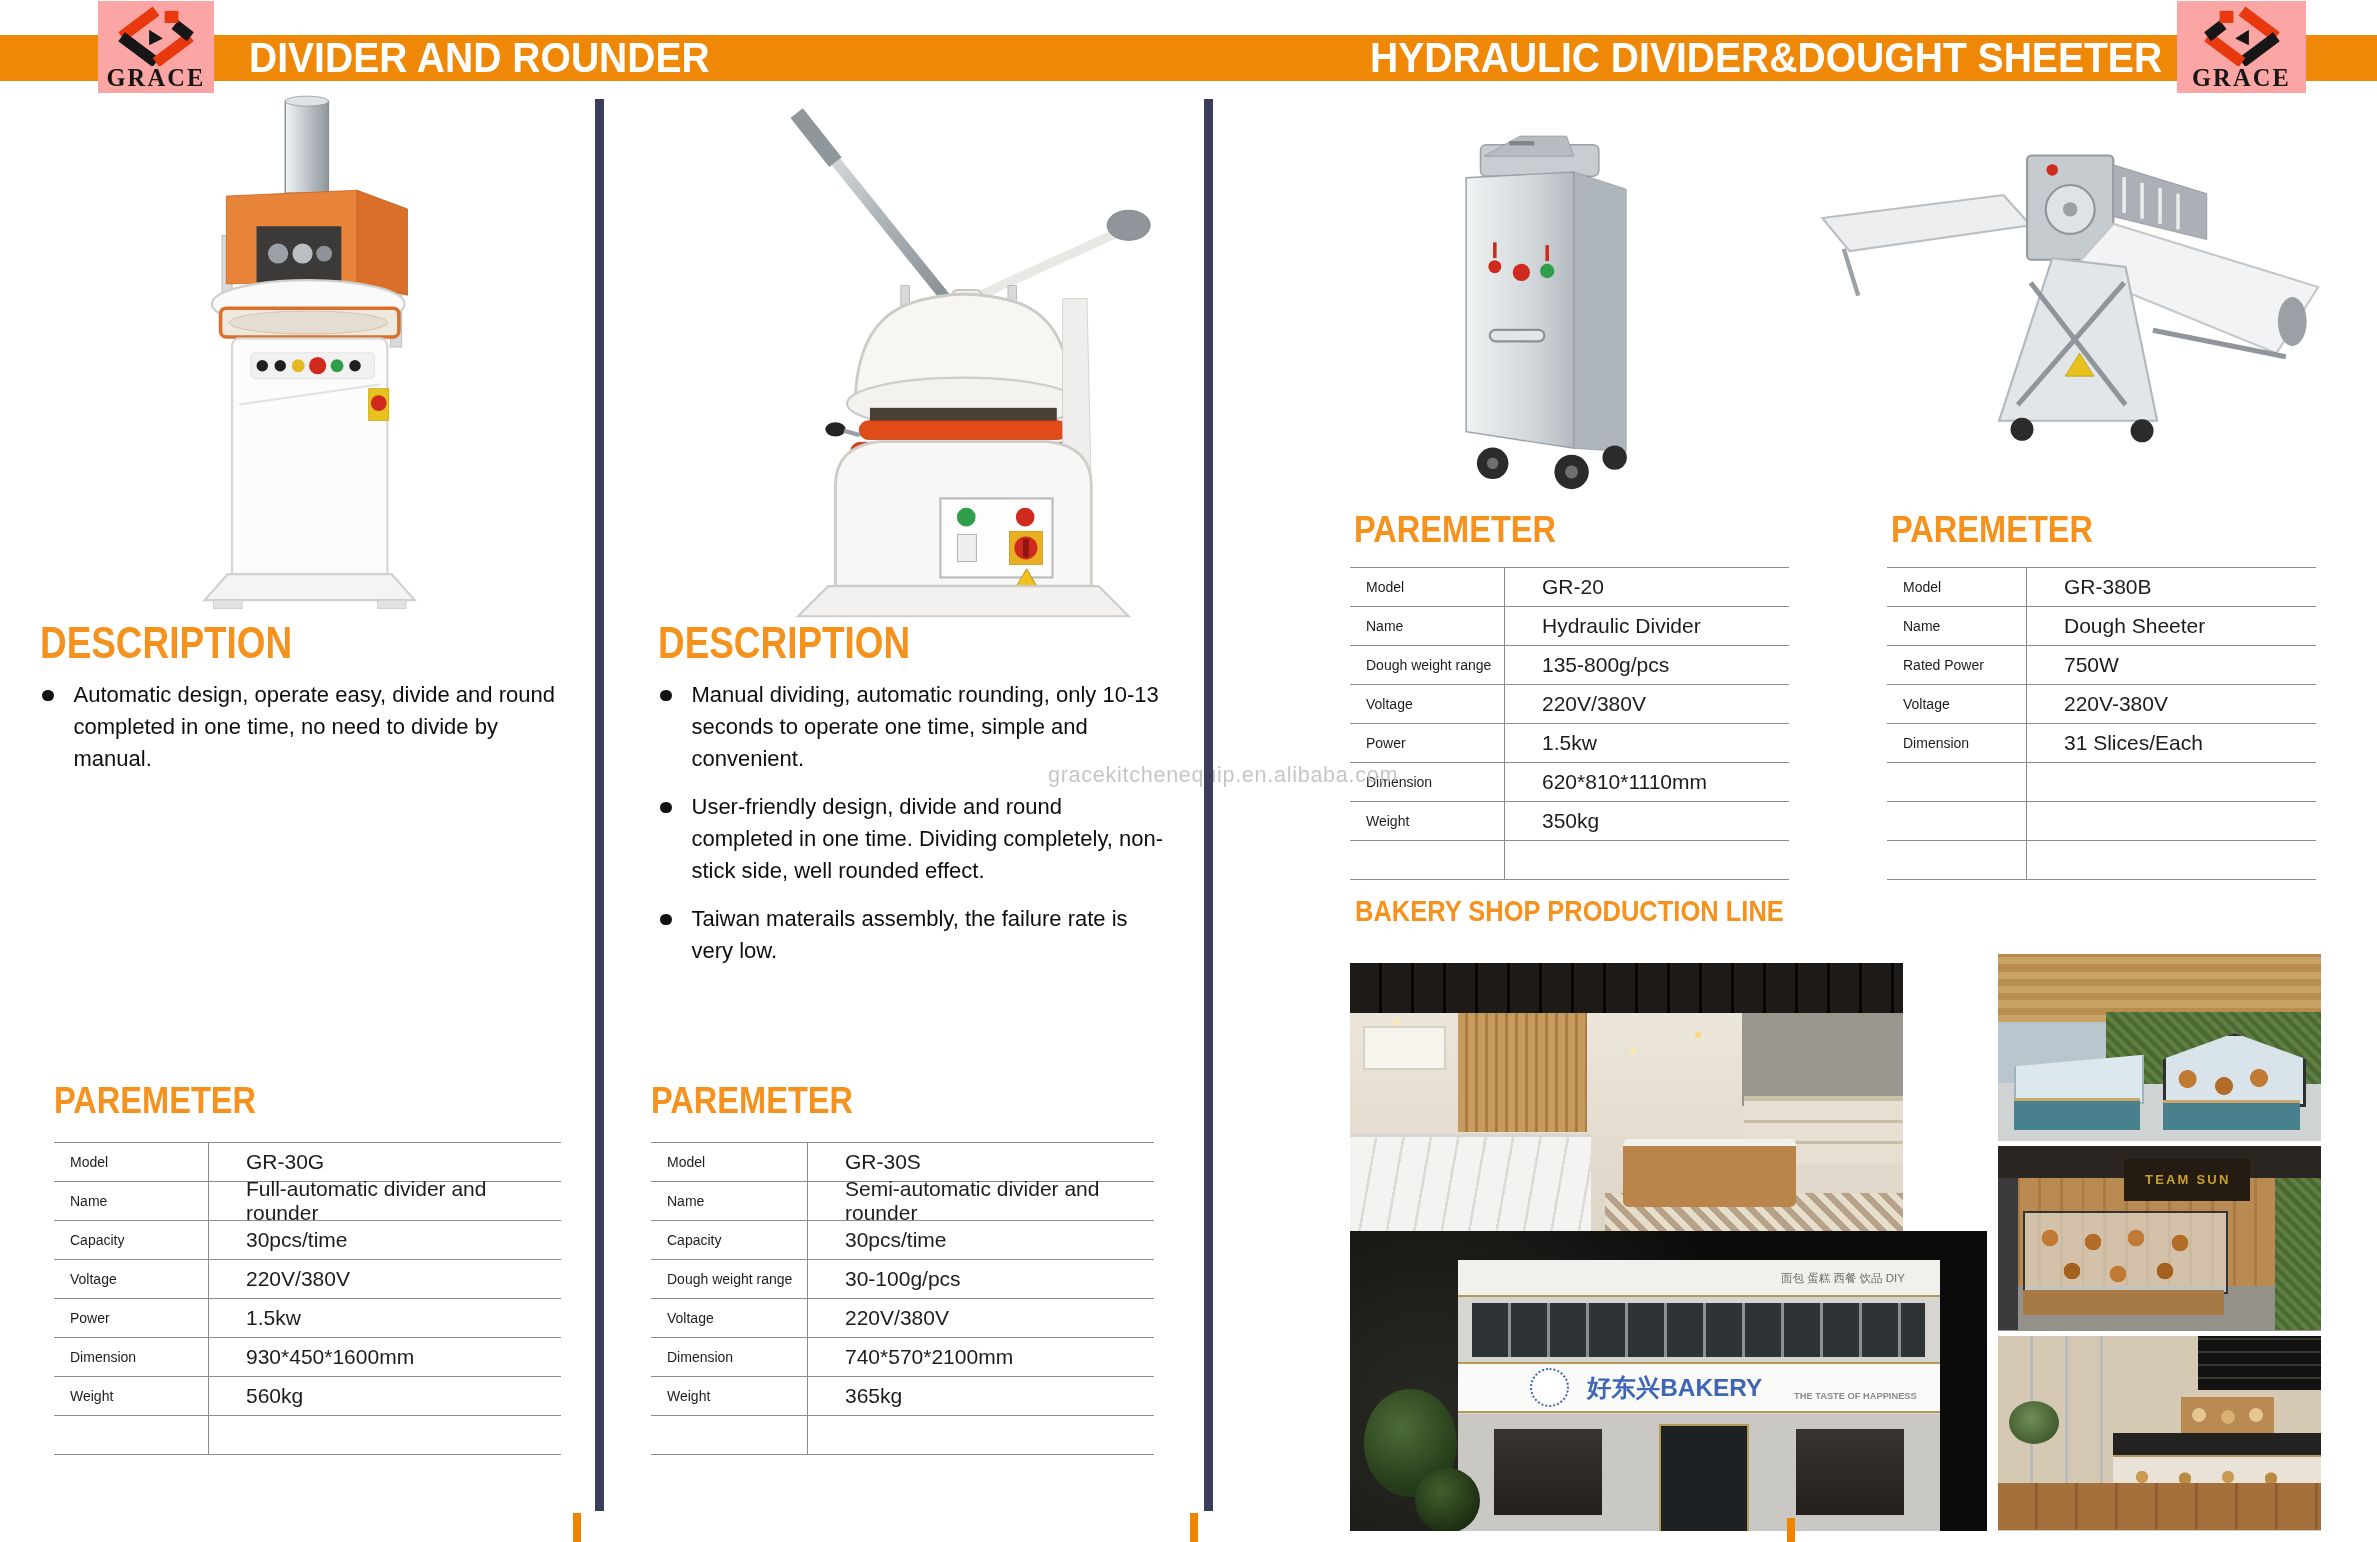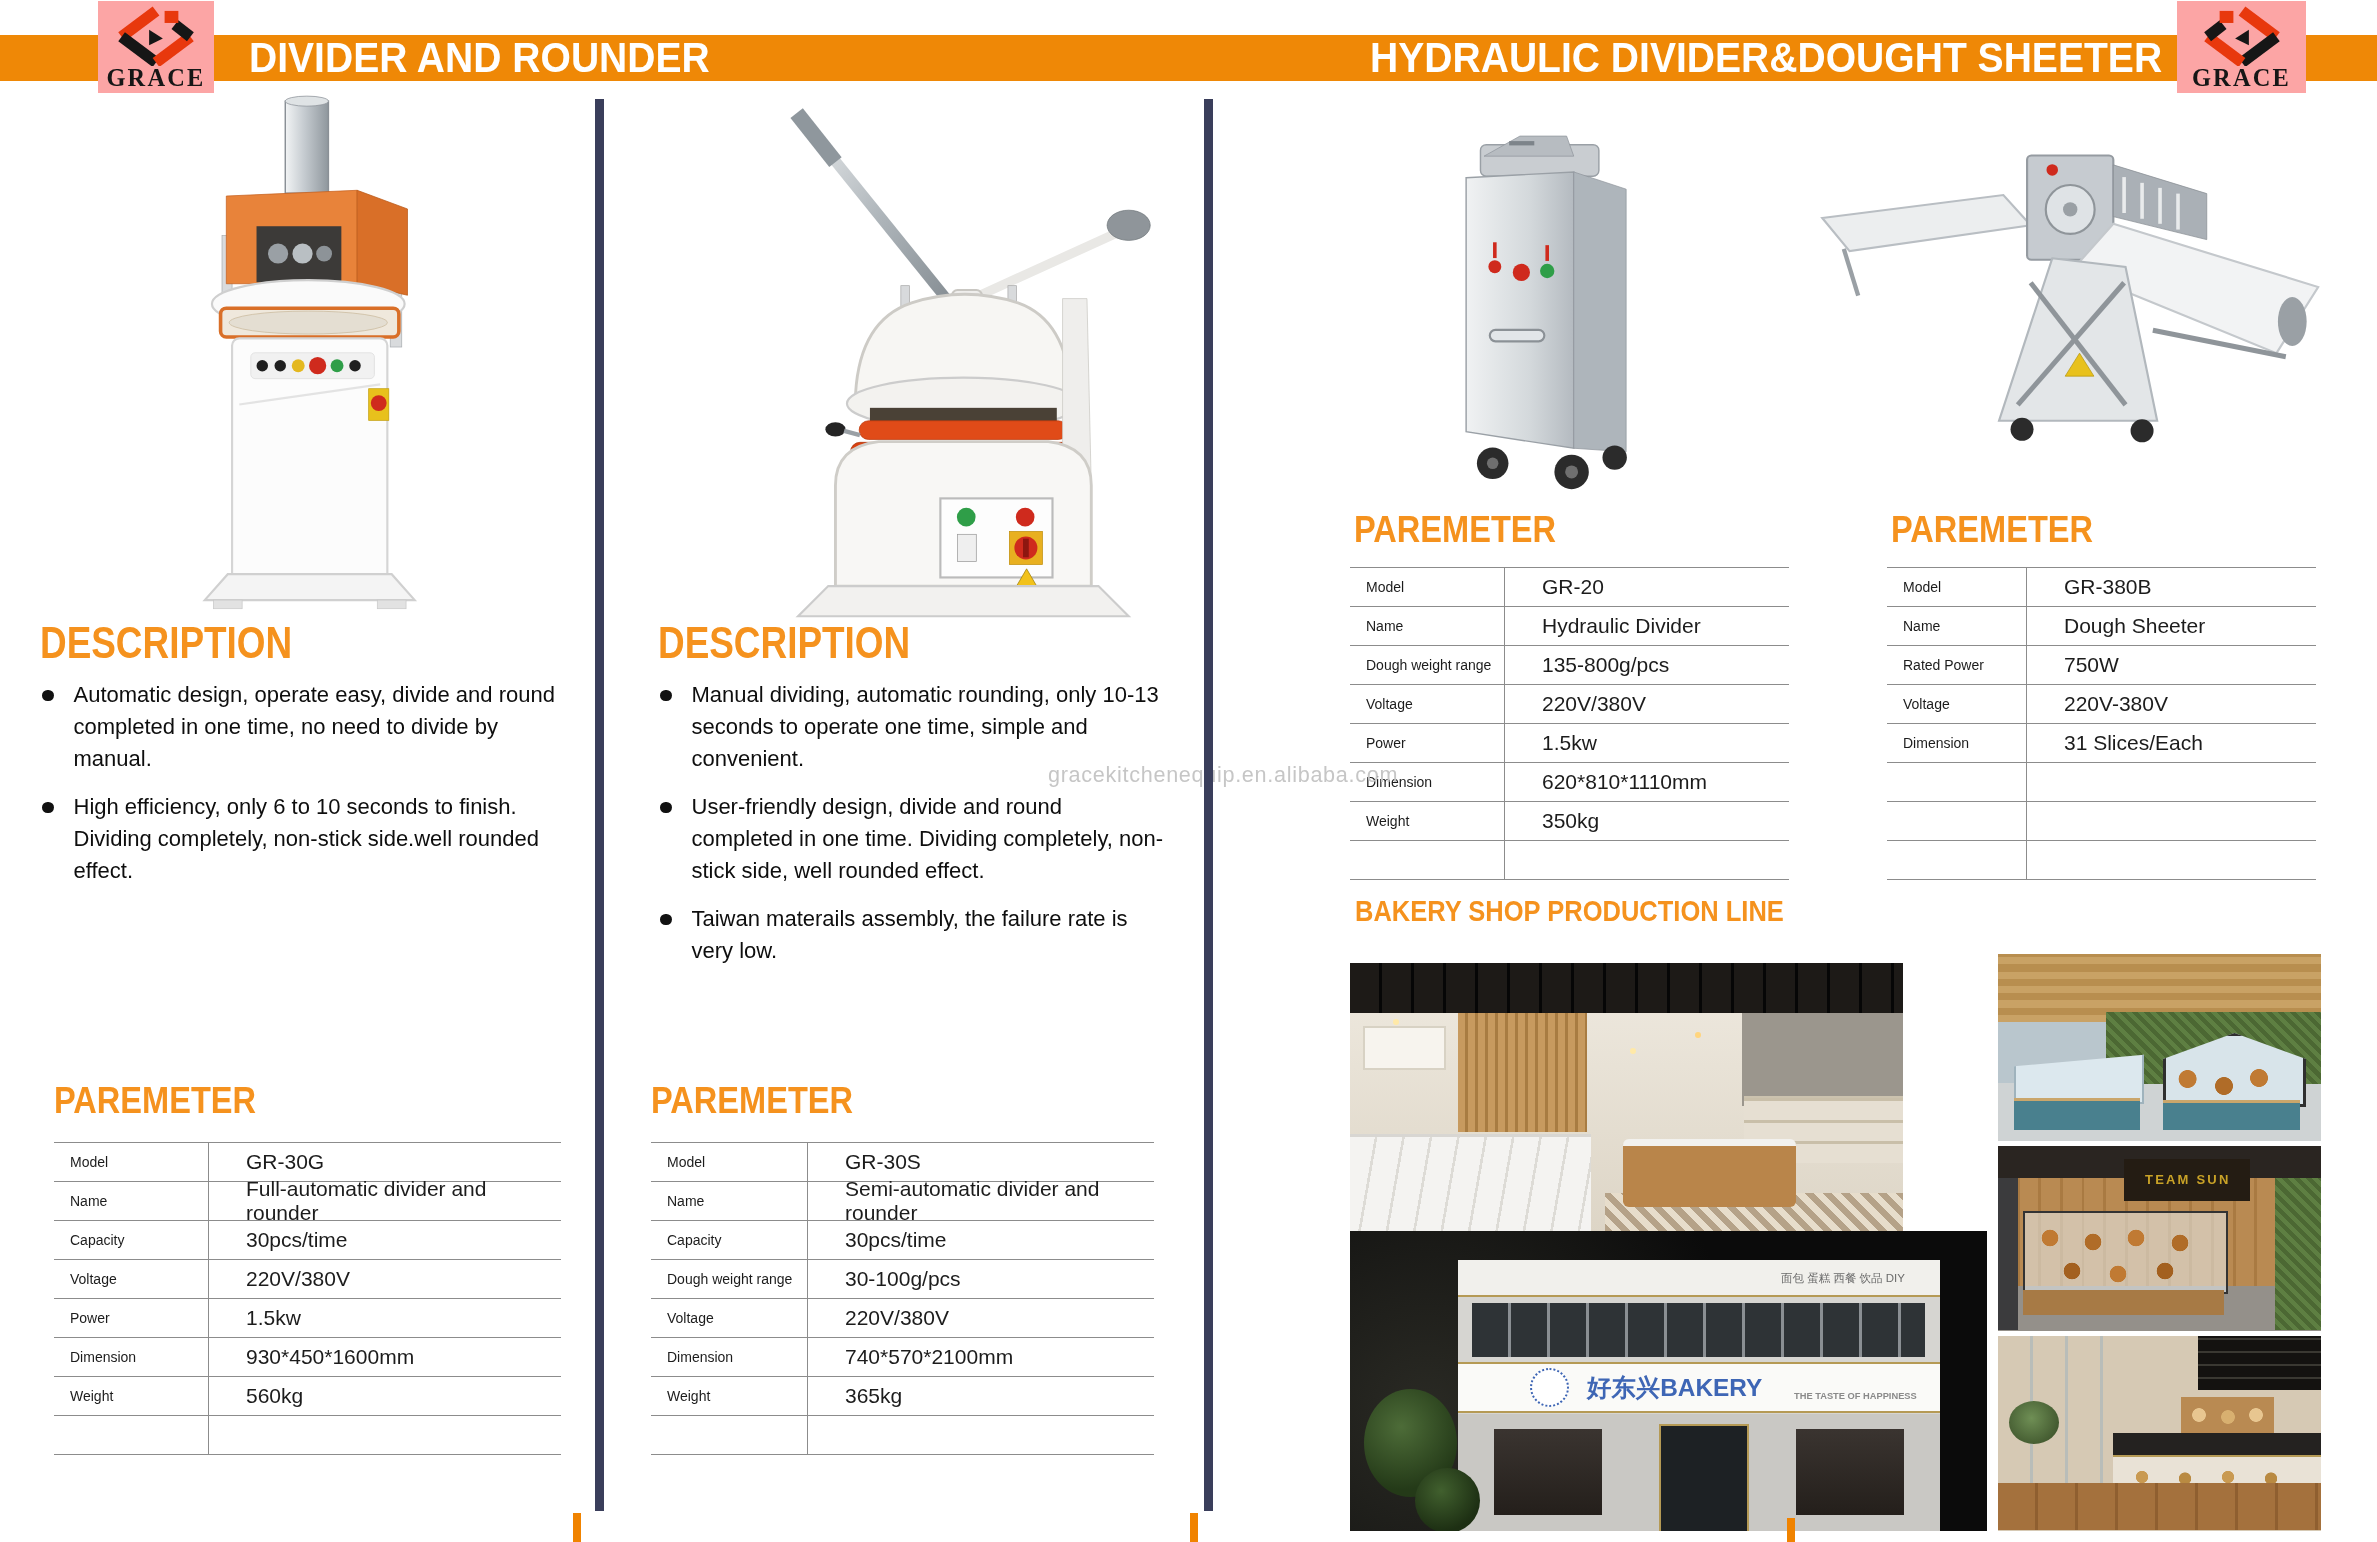--- a/index.html
+++ b/index.html
@@ -128,24 +128,20 @@
   </svg>
 </div>
 
 <div class="abs oh h-desc" style="left:40px;top:617px;">DESCRIPTION</div>
 
 <div class="abs bullets" style="left:42px;top:679px;width:525px;">
   <div class="bul">
     <span class="dot"></span>
     <div class="btxt" style="width:496px">Automatic design, operate easy, divide and round completed in one time, no need to divide by manual.</div>
   </div>
-  <div class="bul">
-    <span class="dot"></span>
-    <div class="btxt" style="width:496px">High efficiency, only 6 to 10 seconds to finish. Dividing completely, non-stick side.well rounded effect.</div>
-  </div>
 </div>
 
 <div class="abs oh h-par" style="left:54px;top:1080px;">PAREMETER</div>
 
 <div class="abs ptable" style="left:54px;top:1142px;width:507px;--lw:155px;">
   <div class="prow">
     <div class="pl">Model</div>
     <div class="pv">GR-30G</div>
   </div>
   <div class="prow">

